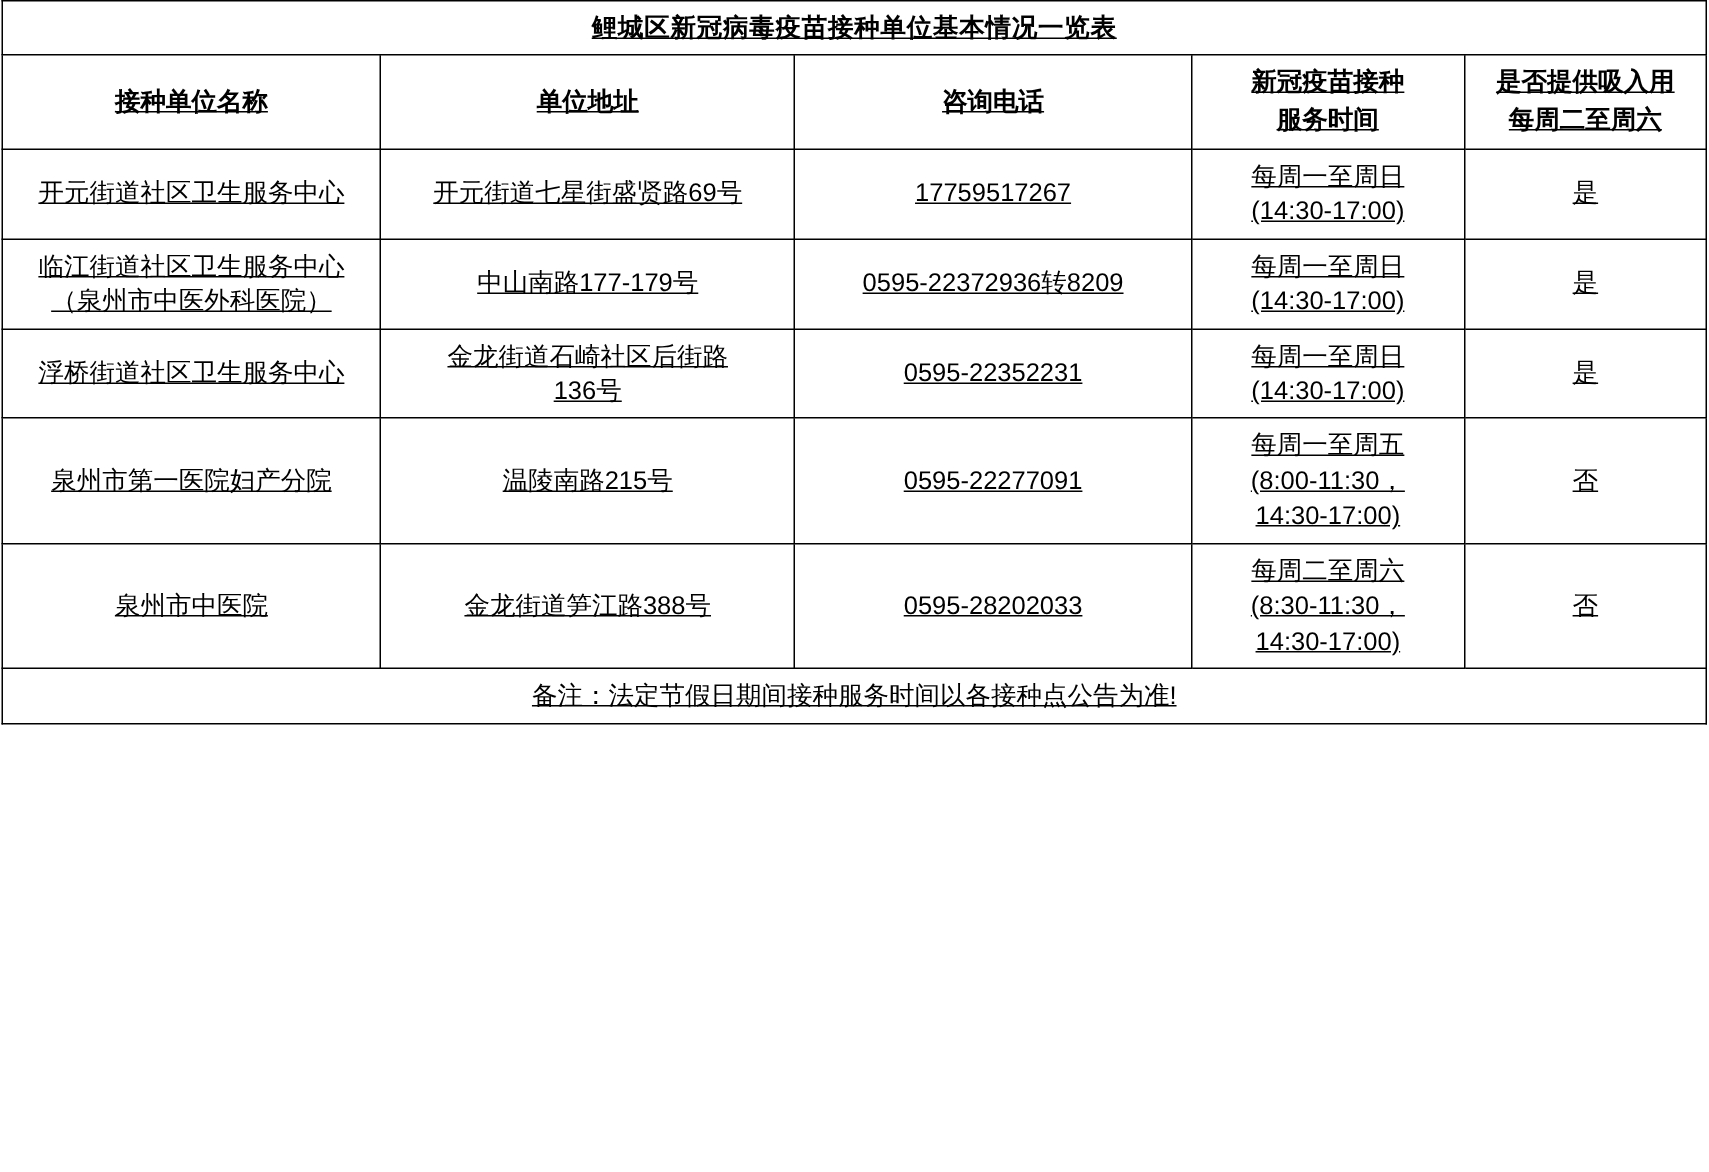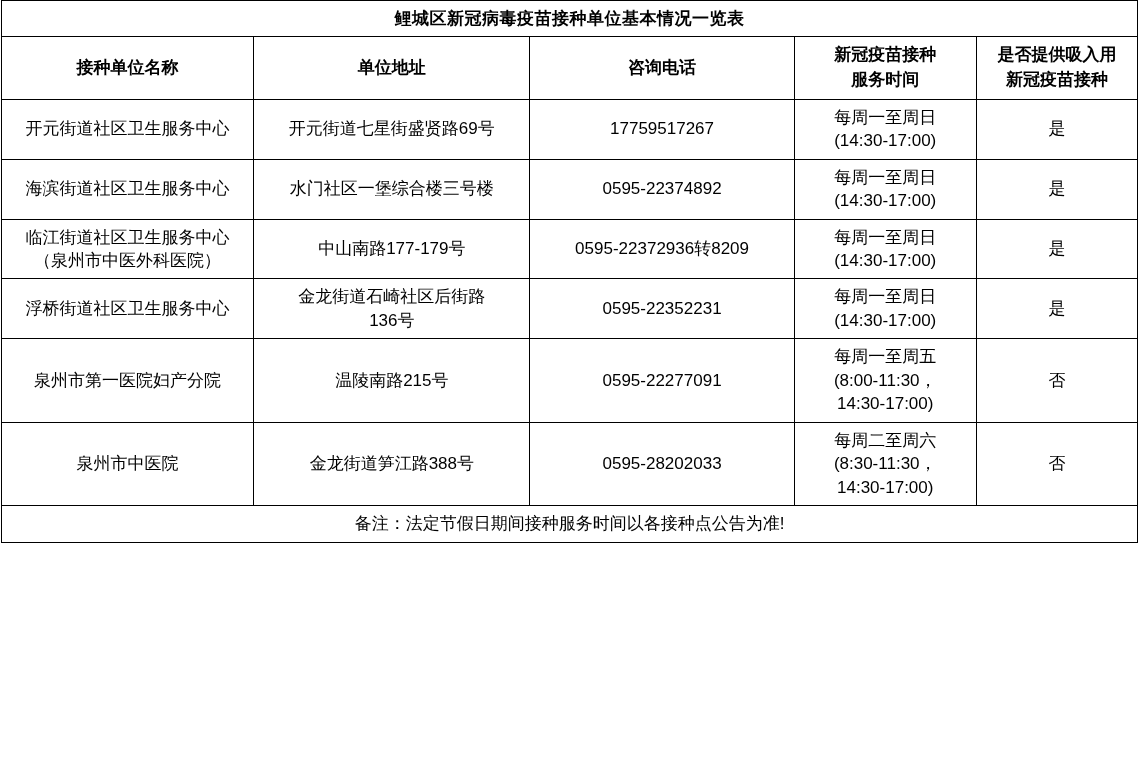--- a/index.html
+++ b/index.html
@@ -11,20 +11,21 @@
     width: 1139px;
     height: 781px;
     font-family: "Liberation Sans", "DejaVu Sans", sans-serif;
     color: #000000;
   }
   .page {
     width: 1139px;
     height: 781px;
     box-sizing: border-box;
     padding: 0;
+    text-decoration: underline;
   }
   table.vax-table {
     width: 1137px;
     margin: 0 auto;
     border-collapse: collapse;
     table-layout: fixed;
   }
   table.vax-table td {
     border: 1px solid #000000;
     text-align: center;
@@ -83,41 +84,33 @@
       <tr>
         <td class="title-cell" colspan="5">鲤城区新冠病毒疫苗接种单位基本情况一览表</td>
       </tr>
       <tr>
         <td class="head-cell">接种单位名称</td>
         <td class="head-cell">单位地址</td>
         <td class="head-cell">咨询电话</td>
         <td class="head-cell two-line multi">新冠疫苗接种
 服务时间</td>
         <td class="head-cell two-line multi">是否提供吸入用
-新冠疫苗接种</td>
+每周二至周六</td>
       </tr>
 
       <tr>
         <td class="multi">开元街道社区卫生服务中心</td>
         <td class="multi">开元街道七星街盛贤路69号</td>
         <td>17759517267</td>
         <td class="time-cell">每周一至周日
 (14:30-17:00)</td>
         <td>是</td>
       </tr>
 
 
-      <tr>
-        <td class="multi">海滨街道社区卫生服务中心</td>
-        <td class="multi">水门社区一堡综合楼三号楼</td>
-        <td>0595-22374892</td>
-        <td class="time-cell">每周一至周日
-(14:30-17:00)</td>
-        <td>是</td>
-      </tr>
 
       <tr>
         <td class="multi">临江街道社区卫生服务中心
 （泉州市中医外科医院）</td>
         <td class="multi">中山南路177-179号</td>
         <td>0595-22372936转8209</td>
         <td class="time-cell">每周一至周日
 (14:30-17:00)</td>
         <td>是</td>
       </tr>

